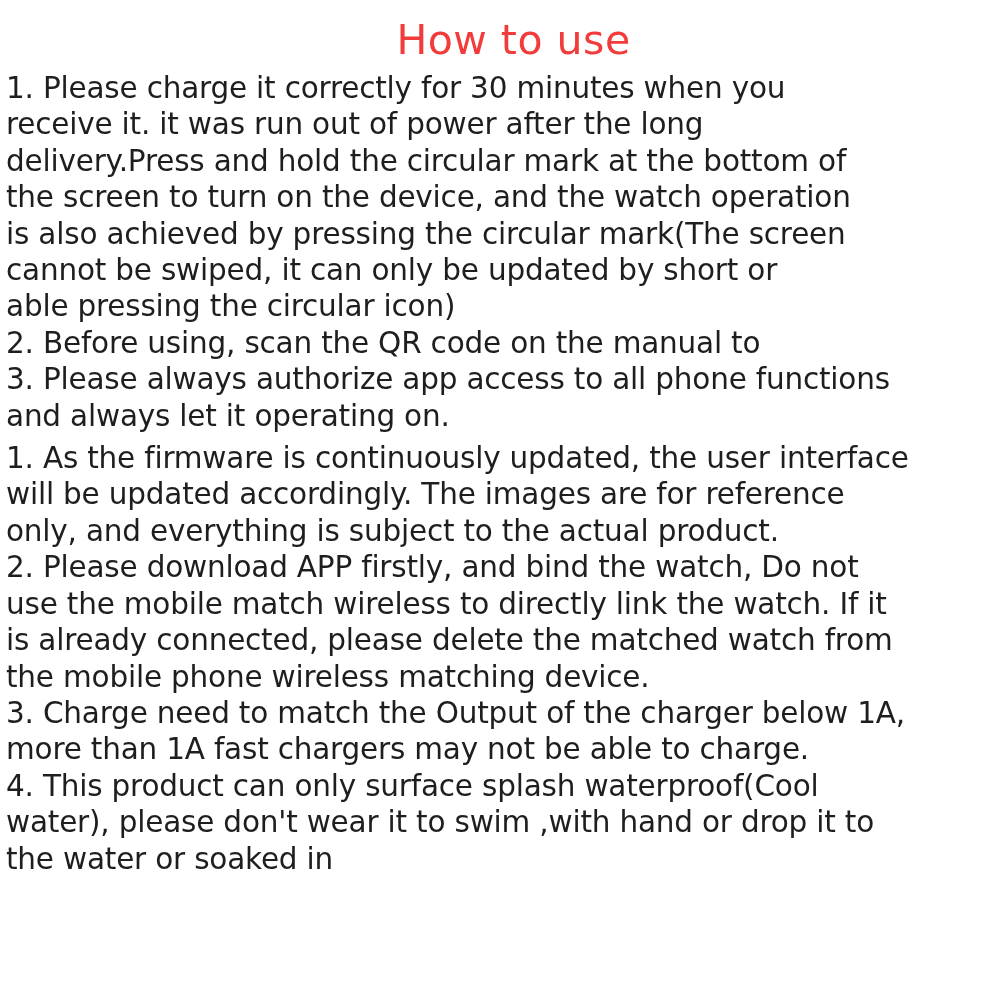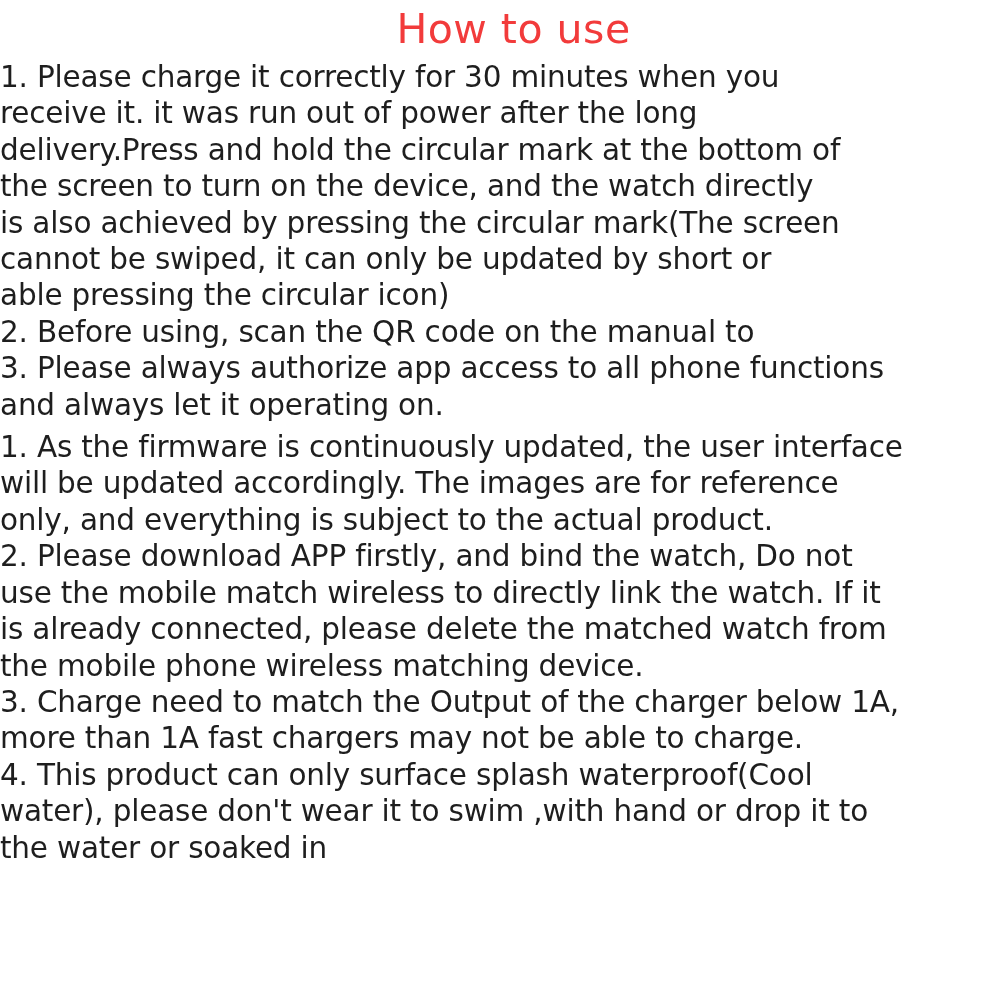--- a/index.html
+++ b/index.html
@@ -18,29 +18,30 @@
   }
   .section-heading {
     text-align: center;
     color: #f23b3b;
     font-size: 41px;
     line-height: 48px;
     font-weight: 500;
     letter-spacing: 0.5px;
   }
   .heading-howto {
-    padding-top: 5px;
+    padding-top: 16px;
     margin-left: 27px;
   }
   .heading-note {
     margin-top: 54px;
     padding-top: 0;
     line-height: 54px;
   }
   .body-block {
+    padding-left: 6px;
     padding-right: 2px;
     margin-top: 6px;
   }
   .text-line {
     font-size: 29.5px;
     line-height: 36.4px;
     white-space: nowrap;
     letter-spacing: -0.2px;
   }
 </style>
@@ -48,21 +49,21 @@
 <body>
 
 <div class="page">
 
   <div class="section">
     <div class="section-heading heading-howto">How to use</div>
     <div class="body-block">
       <div class="text-line">1. Please charge it correctly for 30 minutes when you</div>
       <div class="text-line">receive it. it was run out of power after the long</div>
       <div class="text-line">delivery.Press and hold the circular mark at the bottom of</div>
-      <div class="text-line">the screen to turn on the device, and the watch directly</div>
+      <div class="text-line">the screen to turn on the device, and the watch operation</div>
       <div class="text-line">is also achieved by pressing the circular mark(The screen</div>
       <div class="text-line">cannot be swiped, it can only be updated by short or</div>
       <div class="text-line">able pressing the circular icon)</div>
       <div class="text-line">2. Before using, scan the QR code on the manual to</div>
       <div class="text-line">3. Please always authorize app access to all phone functions</div>
       <div class="text-line">and always let it operating on.</div>
     </div>
   </div>
 
   <div class="section">

